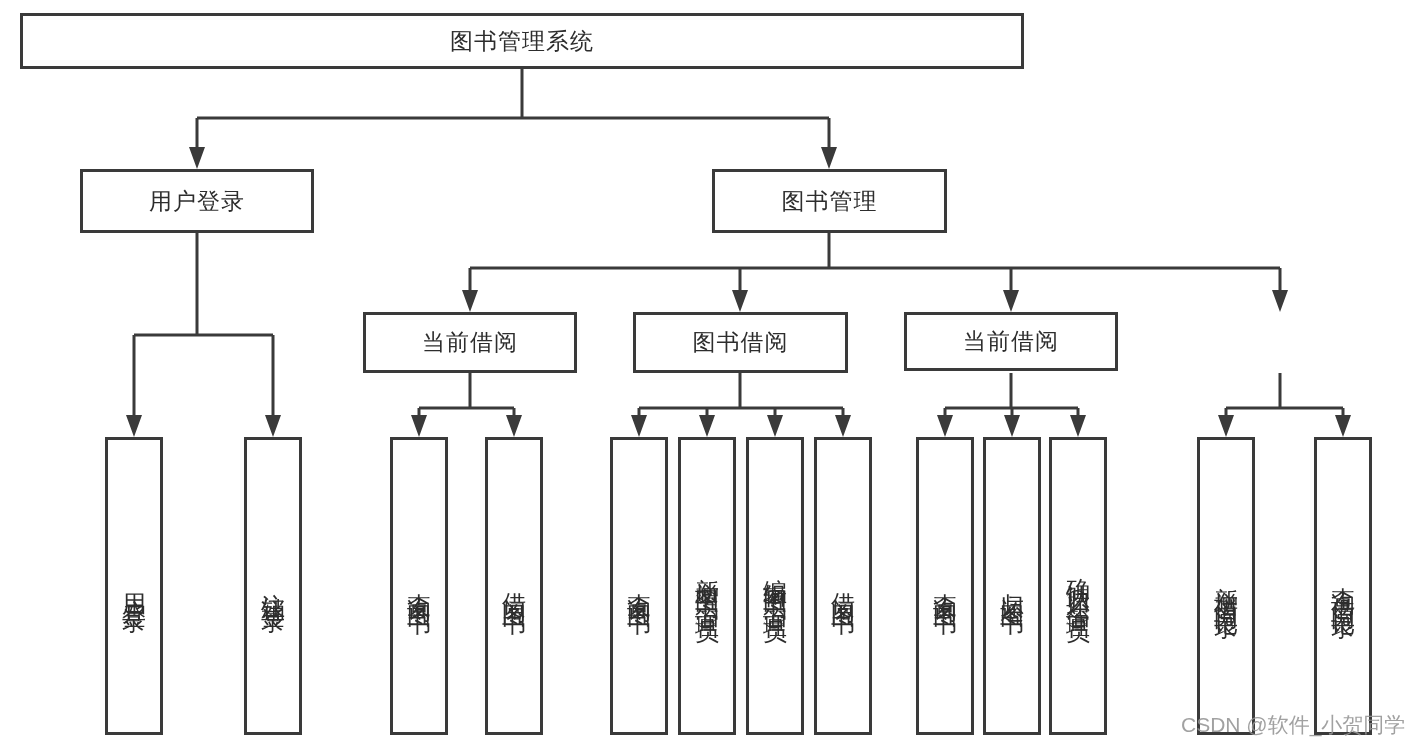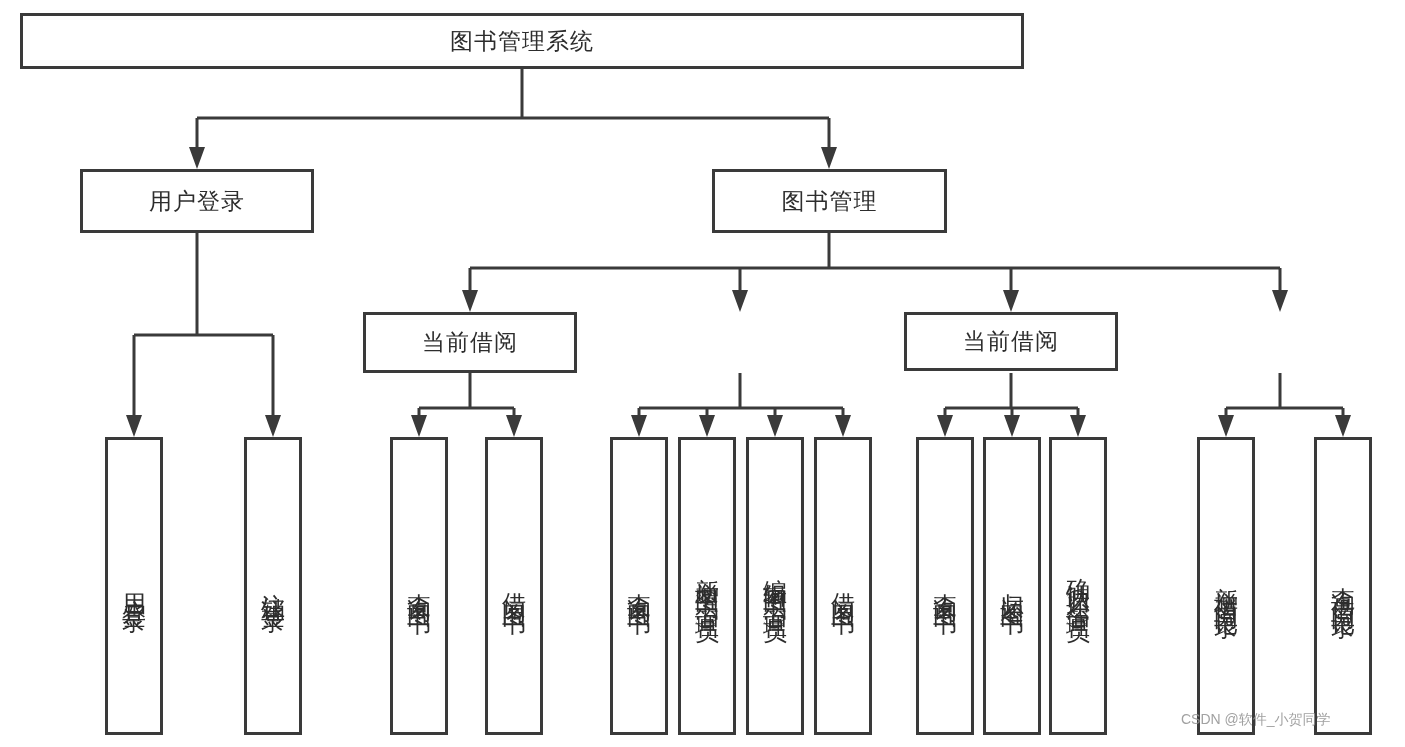--- a/index.html
+++ b/index.html
@@ -52,21 +52,21 @@
     font-size: 24px;
     letter-spacing: 6px;
     line-height: 1;
     color: #2d2d2d;
   }
   #watermark {
     position: absolute;
     left: 1181px;
     top: 711px;
     width: 224px;
-    font-size: 14px;
+    font-size: 21px;
     color: rgba(148, 148, 148, 0.88);
     white-space: nowrap;
     z-index: 3;
     letter-spacing: 0px;
   }
   
   #n-root          { left: 20px;   top: 13px;  width: 1004px; height: 56px; }
   #n-user-login    { left: 80px;   top: 169px; width: 234px;  height: 64px; }
   #n-book-mgmt     { left: 712px;  top: 169px; width: 235px;  height: 64px; text-align: center; }
   #n-new-book      { left: 363px;  top: 312px; width: 214px;  height: 61px; }
@@ -158,20 +158,23 @@
   <div class="node hnode" id="n-user-login">
     <span>用户登录</span>
   </div>
   <div class="node hnode" id="n-book-mgmt">
     <span>图书管理</span>
   </div>
 
   <div class="node hnode" id="n-new-book">
     <span>当前借阅</span>
   </div>
+  <div class="node hnode" id="n-book-borrow">
+    <span>图书借阅</span>
+  </div>
   <div class="node hnode" id="n-cur-borrow">
     <span>当前借阅</span>
   </div>
 
   <div class="node leaf" id="lf-user-login">
     <span class="vtext">用户登录</span>
   </div>
   <div class="node leaf" id="lf-logout">
     <span class="vtext">注销登录</span>
   </div>

